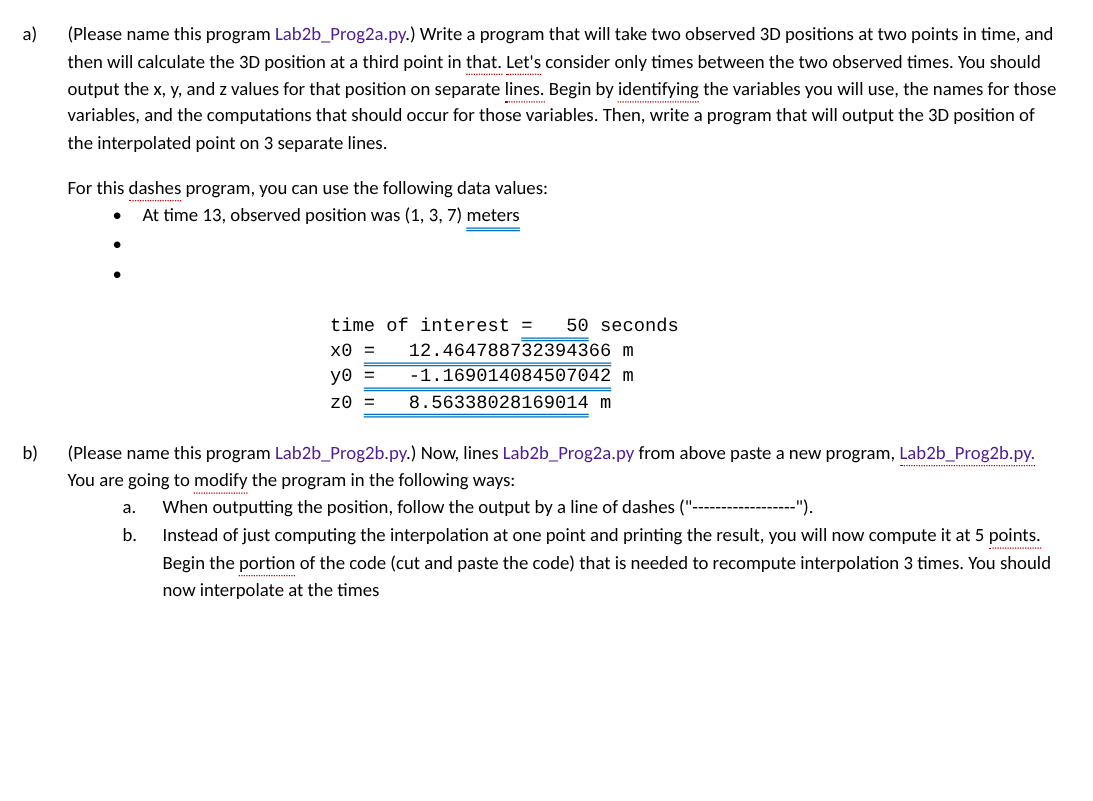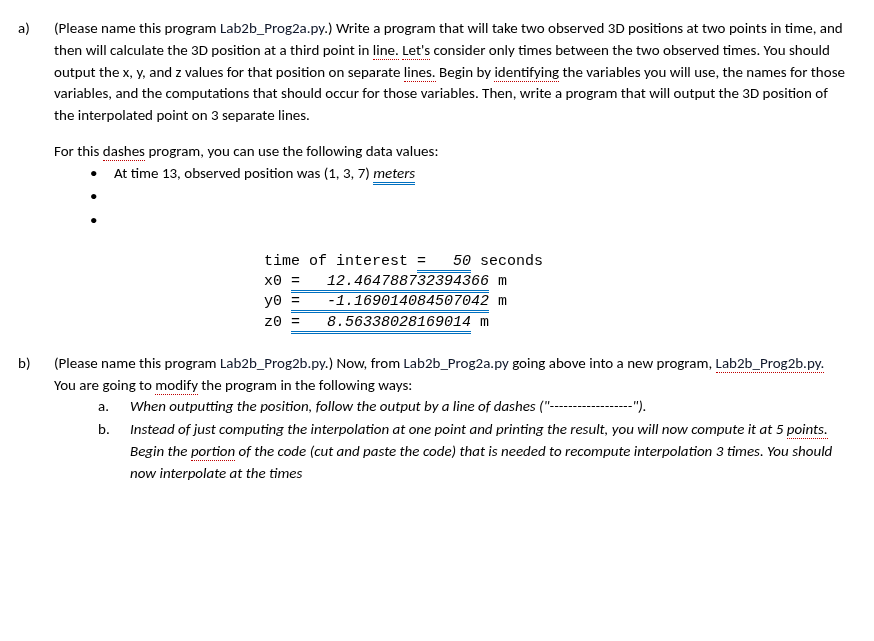--- a/index.html
+++ b/index.html
@@ -25,29 +25,28 @@
       min-width: 18px;
       flex-shrink: 0;
     }
     .item-body {
       flex: 1;
     }
     .para {
       margin-bottom: 14px;
     }
     .red {
-      color: #0f172a;
+      color: #4c1d95;
     }
     .dotted-red {
       border-bottom: 1px dotted #C00000;
     }
     .blue-dbl {
       border-bottom: 3px double #0070C0;
       padding-bottom: 0px;
-      font-style: italic;
     }
     .bullets {
       margin-left: 36px;
       margin-bottom: 14px;
     }
     .bullet {
       display: flex;
       gap: 16px;
       align-items: flex-start;
       margin-bottom: 2px;
@@ -69,31 +68,30 @@
     .sub-item {
       display: flex;
       gap: 16px;
       margin-bottom: 1px;
     }
     .sub-label {
       min-width: 16px;
     }
     .sub-body {
       flex: 1;
-      font-style: italic;
     }
   </style>
 </head>
 <body>
 
 <div class="item">
   <div class="item-label">a)</div>
   <div class="item-body">
     <p class="para">
-      <span>(Please name this program </span><span class="red">Lab2b_Prog2a.py</span><span>.)  Write a program that will take two observed 3D positions at two points in time, and then will calculate the 3D position at a third point in </span><span class="dotted-red">line.</span>
+      <span>(Please name this program </span><span class="red">Lab2b_Prog2a.py</span><span>.)  Write a program that will take two observed 3D positions at two points in time, and then will calculate the 3D position at a third point in </span><span class="dotted-red">that.</span>
       <span class="dotted-red">Let's</span><span> consider only times between the two observed times.  You should output the x, y, and z values for that position on separate </span><span class="dotted-red">lines.</span><span>  Begin by </span><span class="dotted-red">identifying</span><span> the variables you will use, the names for those variables, and the computations that should occur for those variables.  Then, write a program that will output the 3D position of the interpolated point on 3 separate lines.</span>
     </p>
 
     <p>
       <span>For this </span><span class="dotted-red">dashes</span><span> program, you can use the following data values:</span>
     </p>
 
     <div class="bullets">
       <div class="bullet">
         <span class="bullet-marker">•</span>
@@ -112,21 +110,21 @@
 <span>x0 </span><span class="blue-dbl">=   12.464788732394366</span><span> m</span>
 <span>y0 </span><span class="blue-dbl">=   -1.169014084507042</span><span> m</span>
 <span>z0 </span><span class="blue-dbl">=   8.56338028169014</span><span> m</span></div>
   </div>
 </div>
 
 <div class="item">
   <div class="item-label">b)</div>
   <div class="item-body">
     <p>
-      <span>(Please name this program </span><span class="red">Lab2b_Prog2b.py</span><span>.)  Now, from </span><span class="red">Lab2b_Prog2a.py</span><span> going above into a new program, </span><span class="red dotted-red">Lab2b_Prog2b.py.</span><span>  You are going to </span><span class="dotted-red">modify</span><span> the program in the following ways:</span>
+      <span>(Please name this program </span><span class="red">Lab2b_Prog2b.py</span><span>.)  Now, lines </span><span class="red">Lab2b_Prog2a.py</span><span> from above paste a new program, </span><span class="red dotted-red">Lab2b_Prog2b.py.</span><span>  You are going to </span><span class="dotted-red">modify</span><span> the program in the following ways:</span>
     </p>
 
     <div class="sub-list">
       <div class="sub-item">
         <div class="sub-label">a.</div>
         <div class="sub-body">When outputting the position, follow the output by a line of dashes ("------------------").</div>
       </div>
       <div class="sub-item">
         <div class="sub-label">b.</div>
         <div class="sub-body">

